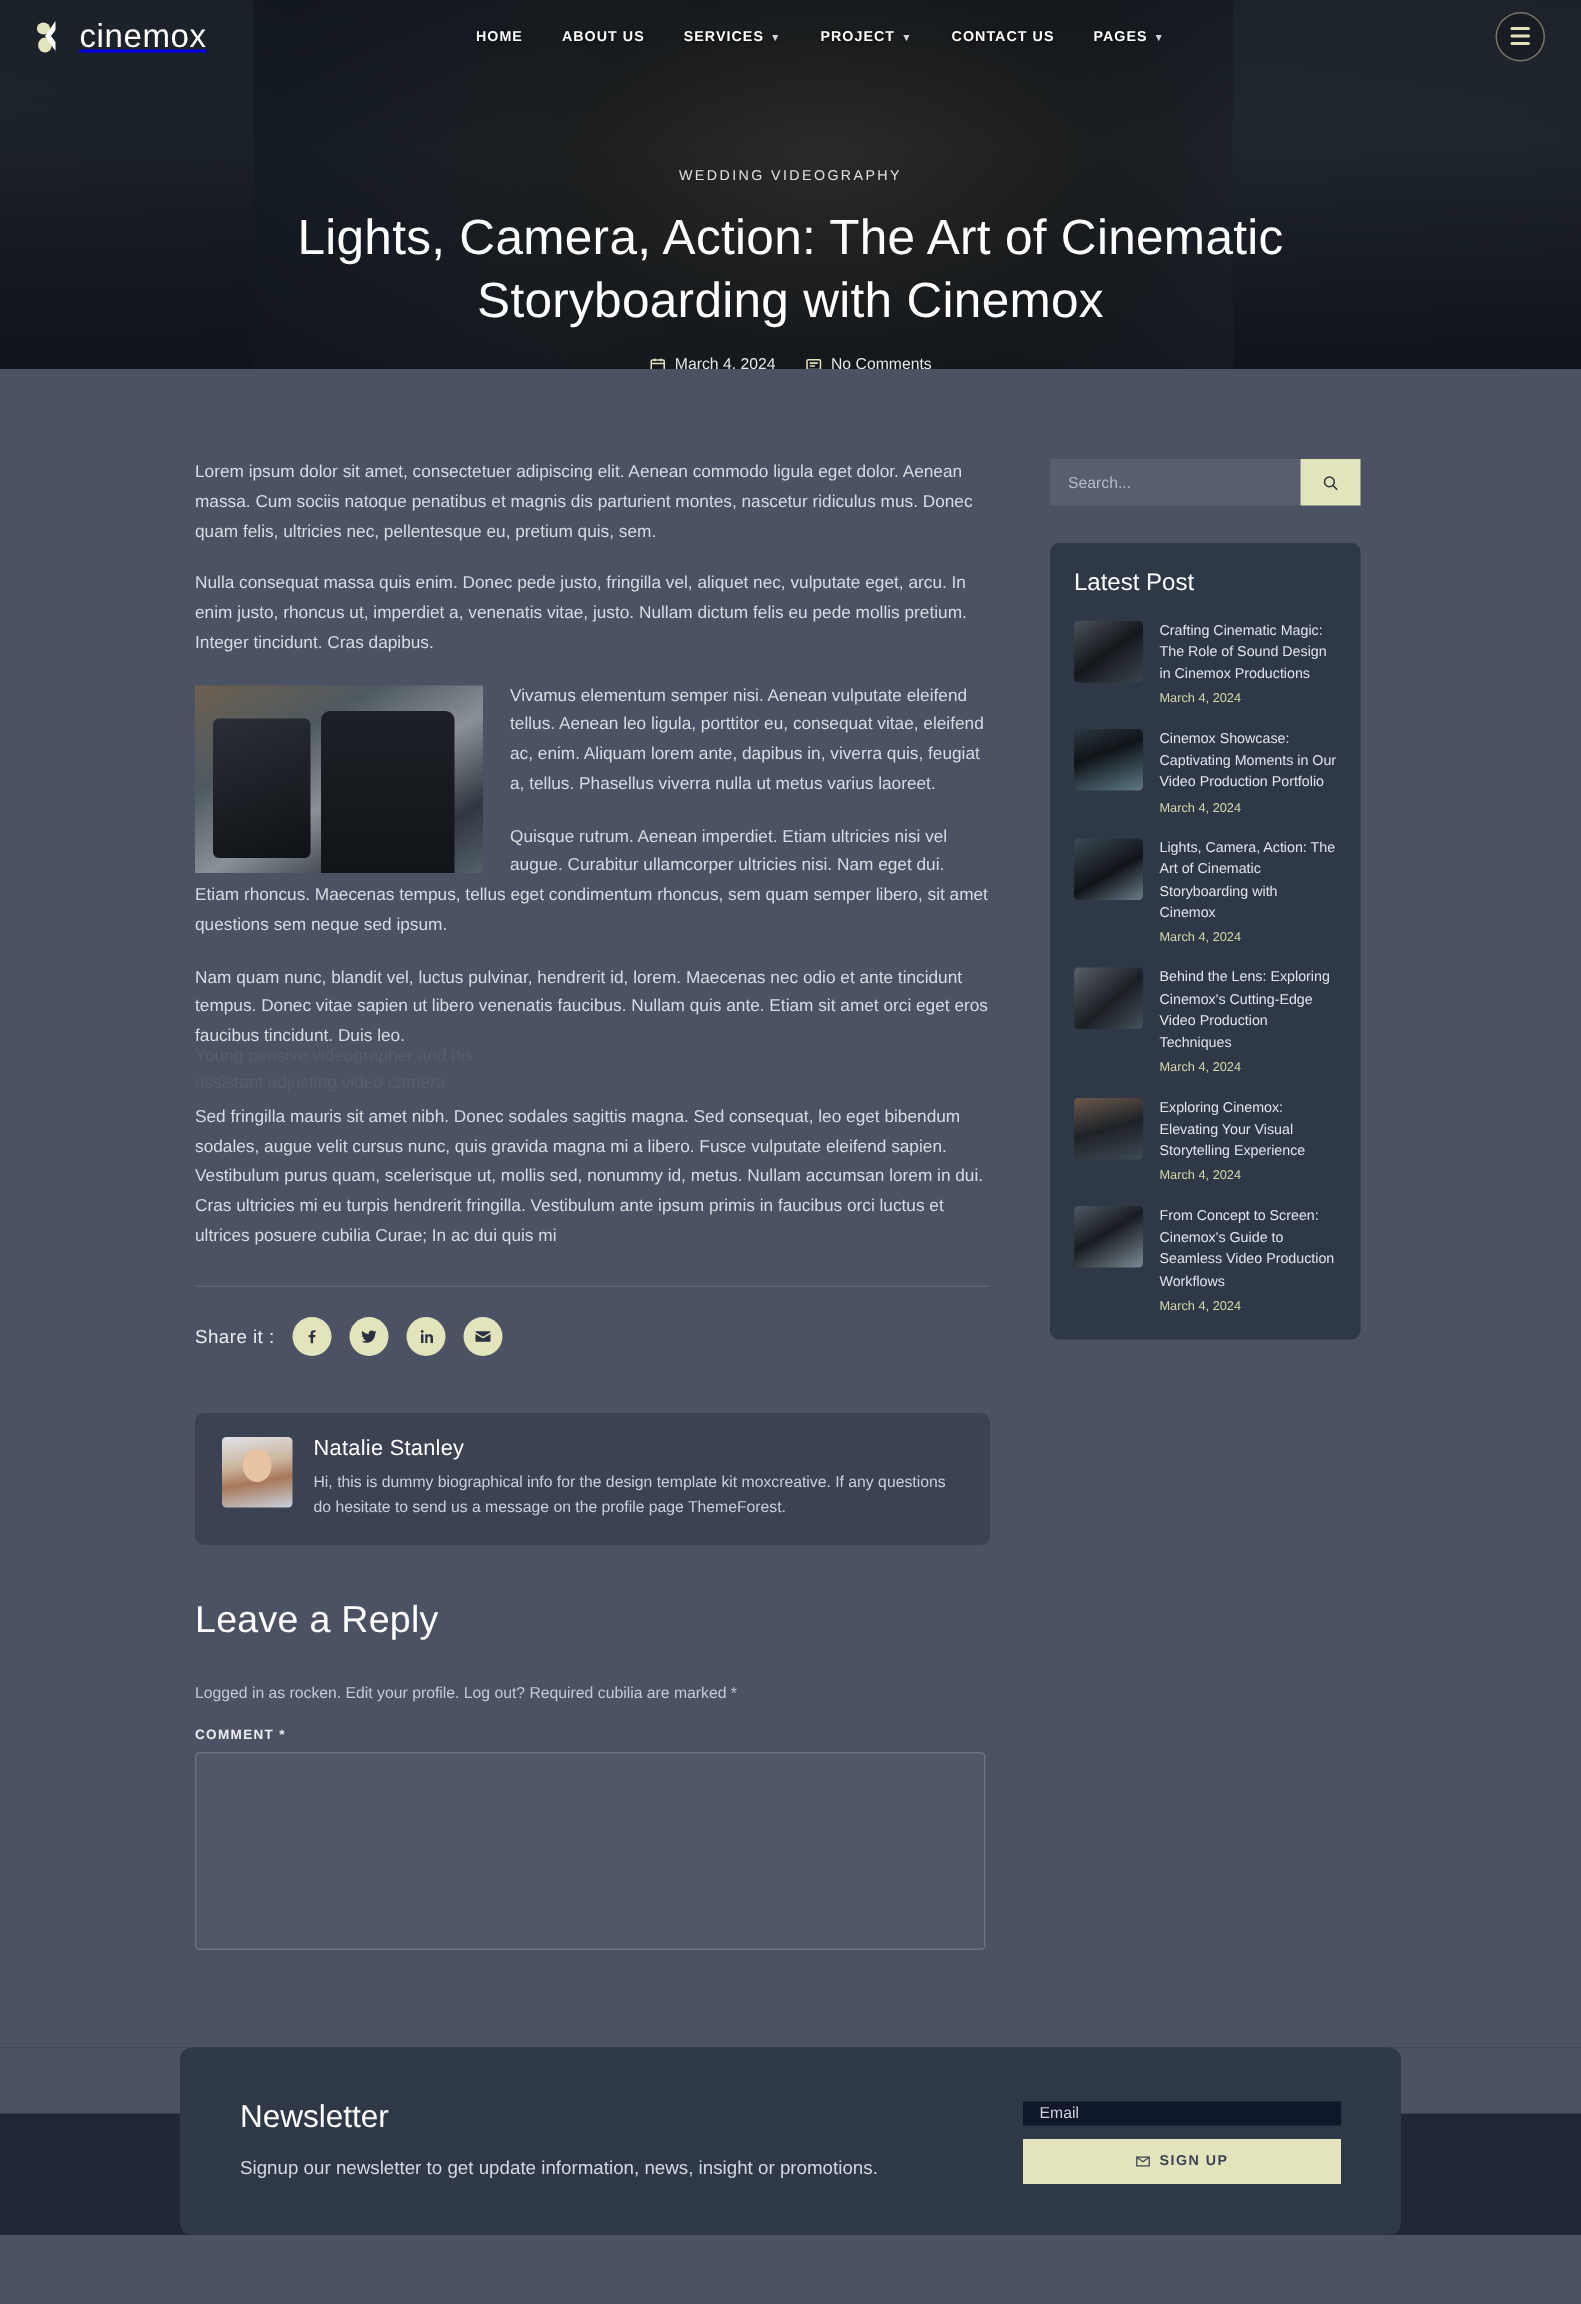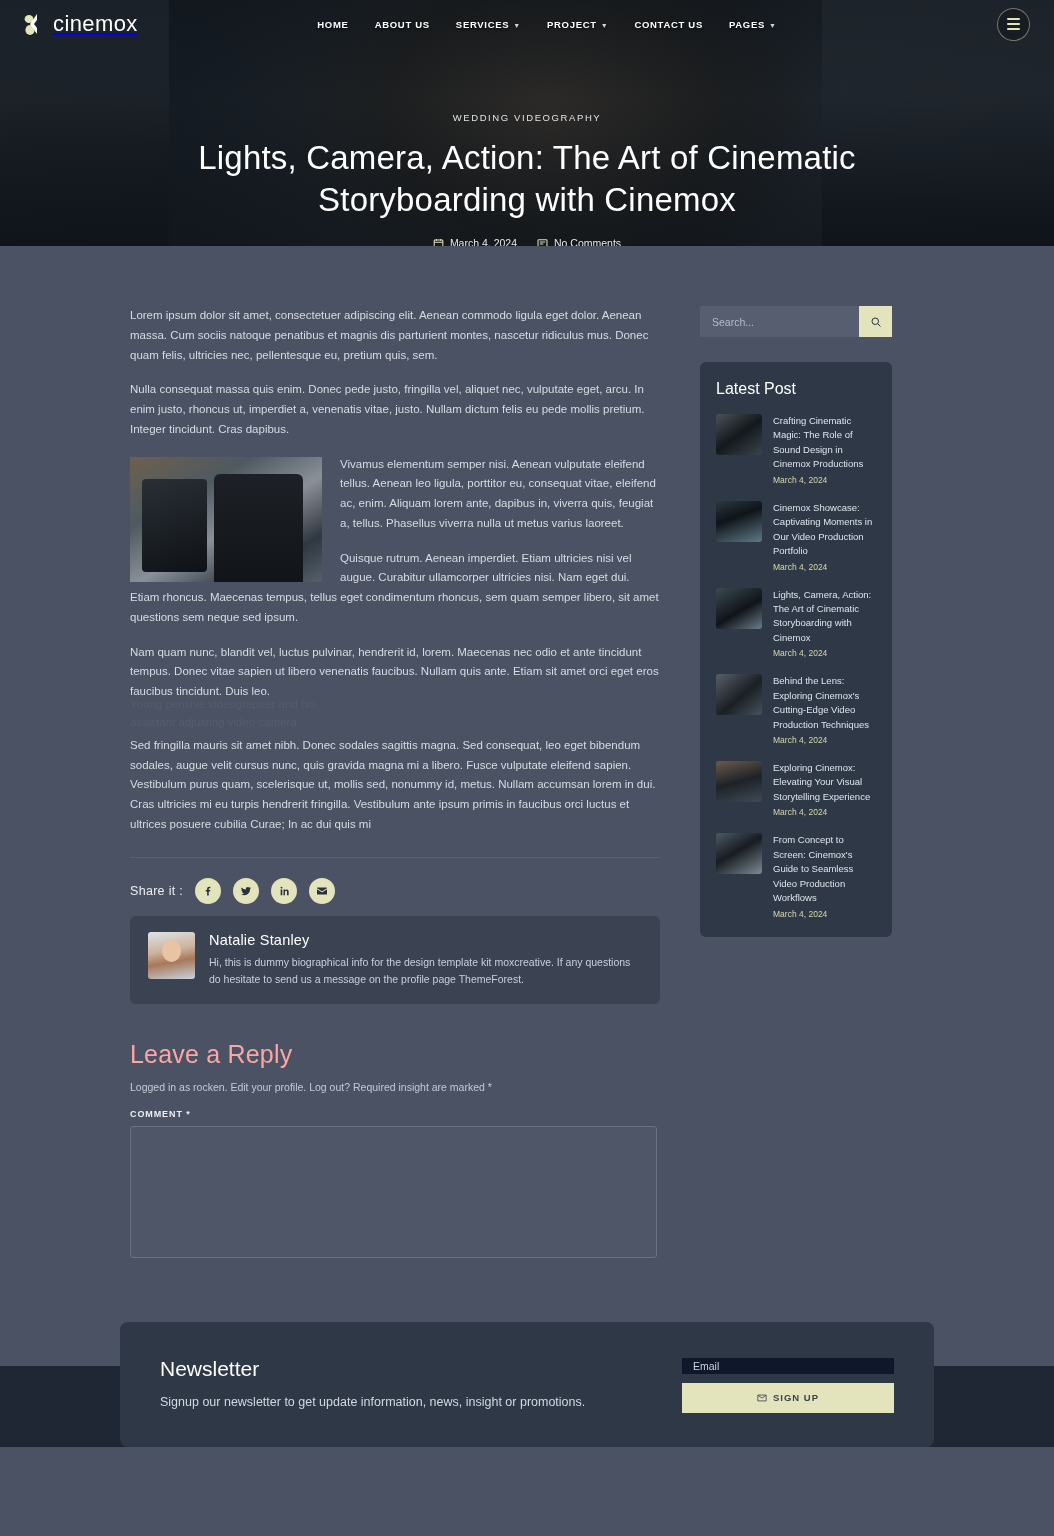--- a/index.html
+++ b/index.html
@@ -72,21 +72,21 @@
   }
   .hero-meta{
     margin-top:16px;display:flex;justify-content:center;gap:20px;
     font-size:10.5px;color:#e6e8ec;align-items:center;
   }
   .hero-meta span{display:flex;align-items:center;gap:6px;}
   .mico{width:11px;height:11px;display:block;}
   
   .wrap{display:flex;gap:40px;padding:60px 130px 0 130px;align-items:flex-start;}
   .main{width:530px;flex:none;}
-  .side{width:192px;flex:none;}
+  .side{width:207px;flex:none;}
   
   p.body{
     font-size:11.5px;line-height:1.72;color:#d7dbe3;margin-bottom:15px;
   }
   .figure{
     width:192px;height:125px;float:left;margin:2px 18px 4px 0;
     background:linear-gradient(150deg,#6d604f 0%,#4e5a60 30%,#8a9097 55%,#2f3740 80%,#55606a 100%);
     position:relative;overflow:hidden;
   }
   .figure:before{
@@ -96,21 +96,21 @@
   .figure:after{
     content:"";position:absolute;left:44%;top:14%;width:46%;height:86%;
     background:linear-gradient(180deg,#1d2026,#111418);border-radius:6px 6px 0 0;
   }
   .fig-cap{
     clear:left;font-size:11.5px;line-height:1.6;color:#555d6e;
     width:192px;margin:-22px 0 0 0;position:relative;z-index:2;
   }
   .divider{height:1px;background:#5a6173;margin:22px 0 0 0;}
   .share-row{
-    display:flex;align-items:center;gap:12px;padding:20px 0 12px;
+    display:flex;align-items:center;gap:12px;padding:20px 0 38px;
   }
   .share-label{font-size:12.5px;color:#eceef2;letter-spacing:.3px;}
   .sbtn{
     width:26px;height:26px;border-radius:50%;background:#e4e4bc;
     display:flex;align-items:center;justify-content:center;
   }
   .sbtn svg{width:12px;height:12px;fill:#2a3140;}
   
   .author{
     background:#3b4252;border-radius:6px;padding:16px 18px;
@@ -122,21 +122,21 @@
     position:relative;
   }
   .avatar:after{
     content:"";position:absolute;left:30%;top:18%;width:40%;height:46%;
     border-radius:50%;background:#e8c3a4;
   }
   .author-name{font-size:14.5px;color:#fff;margin-bottom:6px;letter-spacing:.2px;}
   .author-bio{font-size:10.5px;line-height:1.62;color:#c9cfda;}
   
   .reply-title{
-    font-size:25px;color:#fca5a5;font-weight:400;margin:36px 0 12px;letter-spacing:.2px;
+    font-size:25px;color:#ffffff;font-weight:400;margin:36px 0 28px;letter-spacing:.2px;
   }
   .logged{font-size:10.5px;color:#c4cad5;margin-bottom:16px;}
   .field-label{
     font-size:9px;font-weight:700;letter-spacing:.9px;color:#eef0f4;
     text-transform:uppercase;margin-bottom:7px;display:block;
   }
   textarea.comment{
     width:527px;height:132px;background:#4f5667;border:1px solid #6b7284;
     border-radius:3px;resize:none;color:#e8eaf0;padding:10px;
     font-family:"Liberation Sans",sans-serif;font-size:11px;
@@ -313,21 +313,21 @@
 
     <div class="author">
       <div class="avatar"></div>
       <div>
         <div class="author-name">Natalie Stanley</div>
         <div class="author-bio">Hi, this is dummy biographical info for the design template kit moxcreative. If any questions do hesitate to send us a message on the profile page ThemeForest.</div>
       </div>
     </div>
 
     <h2 class="reply-title">Leave a Reply</h2>
-    <div class="logged">Logged in as rocken. Edit your profile. Log out? Required insight are marked *</div>
+    <div class="logged">Logged in as rocken. Edit your profile. Log out? Required cubilia are marked *</div>
     <label class="field-label">COMMENT *</label>
     <textarea class="comment" style=""></textarea>
   </div>
 
   <aside class="side">
     <div class="search">
       <input type="text" placeholder="Search..." style="">
       <button>
         <svg viewBox="0 0 24 24">
             <circle cx="10.5" cy="10.5" r="6.5"></circle>

